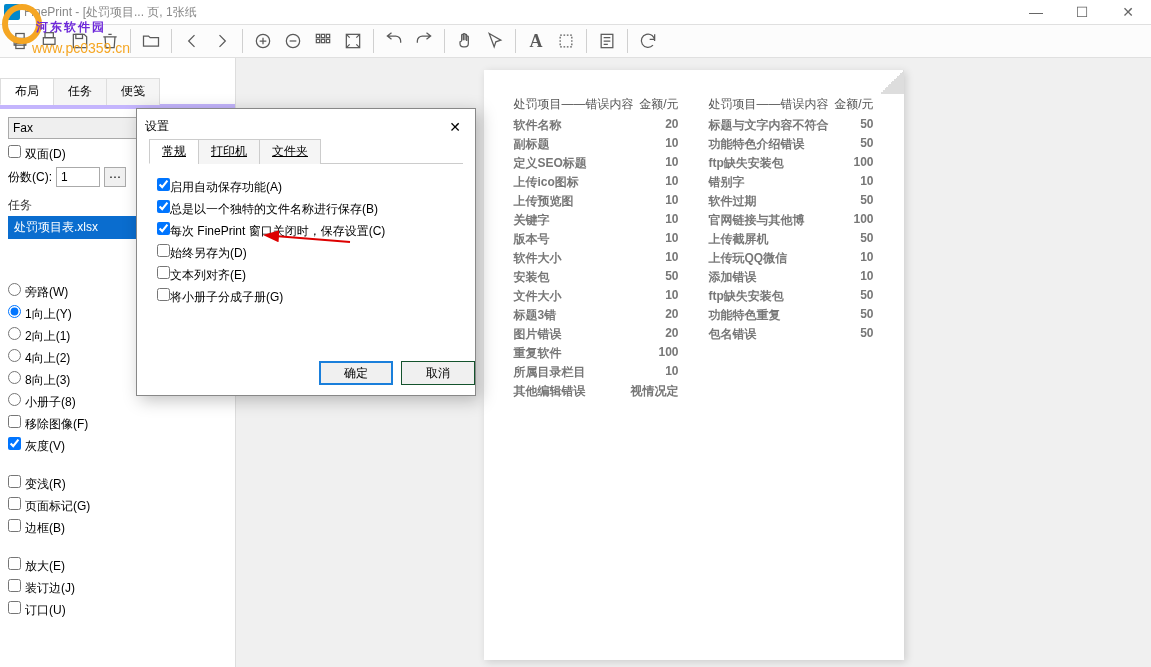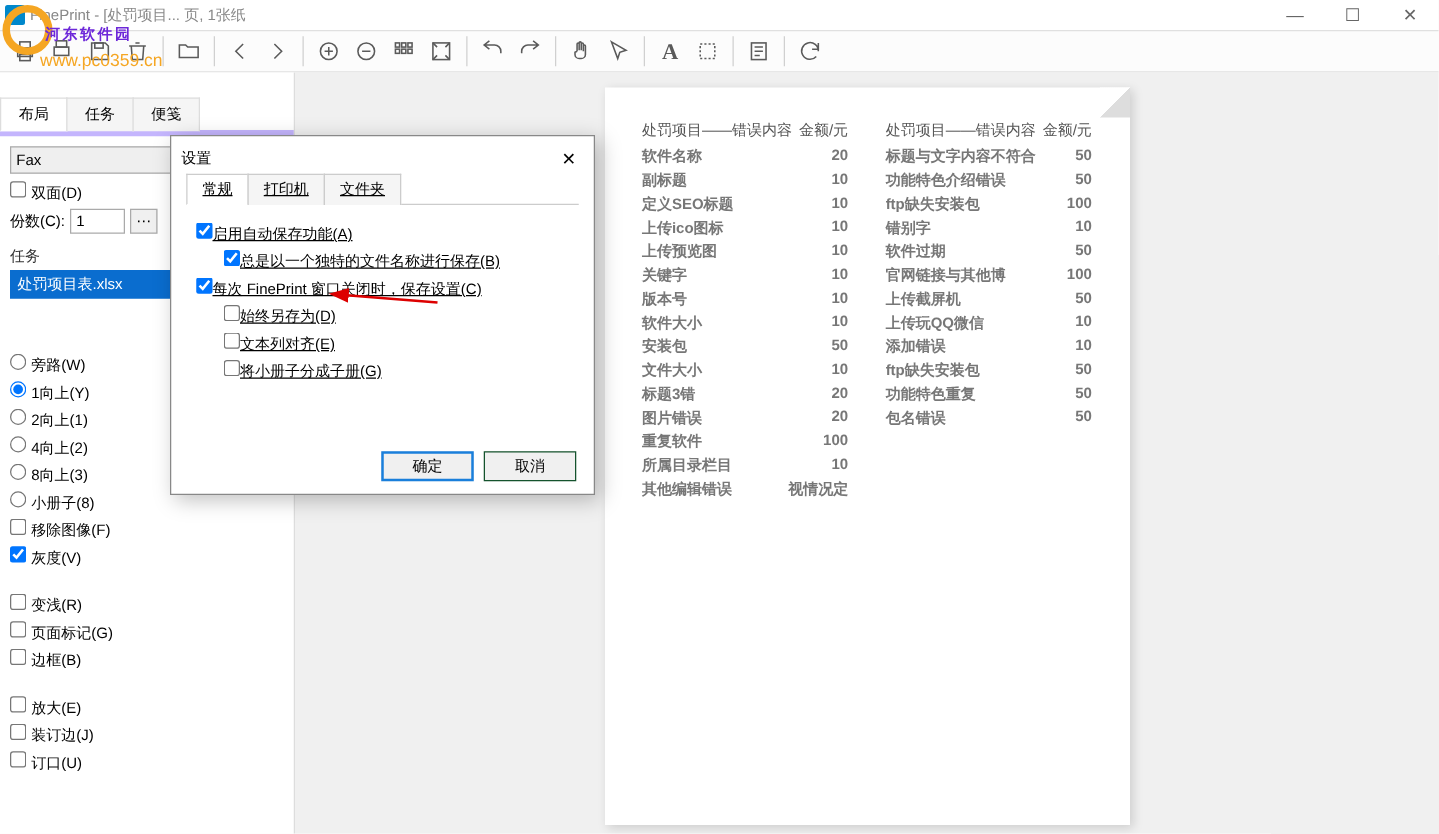--- a/index.html
+++ b/index.html
@@ -46,23 +46,23 @@
 .page-col .row { display: flex; justify-content: space-between; margin: 2px 0; font-weight: bold; }
 .page .fold { position: absolute; top: 0; right: 0; width: 24px; height: 24px; background: linear-gradient(135deg, #fff 50%, #ddd 50%); }
 
 .dialog { position: absolute; left: 136px; top: 108px; width: 340px; height: 288px; background: #fff; border: 1px solid #888; box-shadow: 4px 4px 16px rgba(0,0,0,0.25); z-index: 50; }
 .dialog-title { height: 26px; display: flex; align-items: flex-end; justify-content: space-between; padding: 0 8px; }
 .dialog-close { font-size: 14px; cursor: pointer; padding: 0 6px; }
 .dialog-tabs { display: flex; border-bottom: 1px solid #ccc; margin: 4px 12px 0 12px; }
 .dialog-tab { padding: 3px 12px; border: 1px solid #ccc; border-bottom: none; margin-right: -1px; margin-bottom: -1px; background: #f5f5f5; cursor: pointer; text-decoration: underline; }
 .dialog-tab.active { background: #fff; border-bottom: 1px solid #fff; }
 .dialog-body { padding: 10px 20px; }
-.dialog-body .chk-row { display: flex; align-items: center; gap: 6px; margin: 4px 0; text-decoration: underline; }
-.dialog-body .indent { margin-left: 22px; }
-.dialog-btns { position: absolute; bottom: 10px; right: 14px; display: flex; gap: 8px; }
+.dialog-body .chk-row { display: flex; align-items: center; gap: 6px; margin: 4px 0; }
+.dialog-body .indent { }
+.dialog-btns { position: absolute; bottom: 10px; right: 0; display: flex; gap: 8px; }
 .dialog-btns button { width: 74px; height: 24px; border: 1px solid #14532d; background: #f0f0f0; }
 .dialog-btns .ok { border: 2px solid #1a7fdb; }
 
 .arrow { position: absolute; left: 220px; top: 152px; z-index: 60; pointer-events: none; }
 </style>
 </head>
 <body>
 
 <div class="watermark">
   <div class="brand"><span class="circle"></span><span>河东软件园</span></div>

